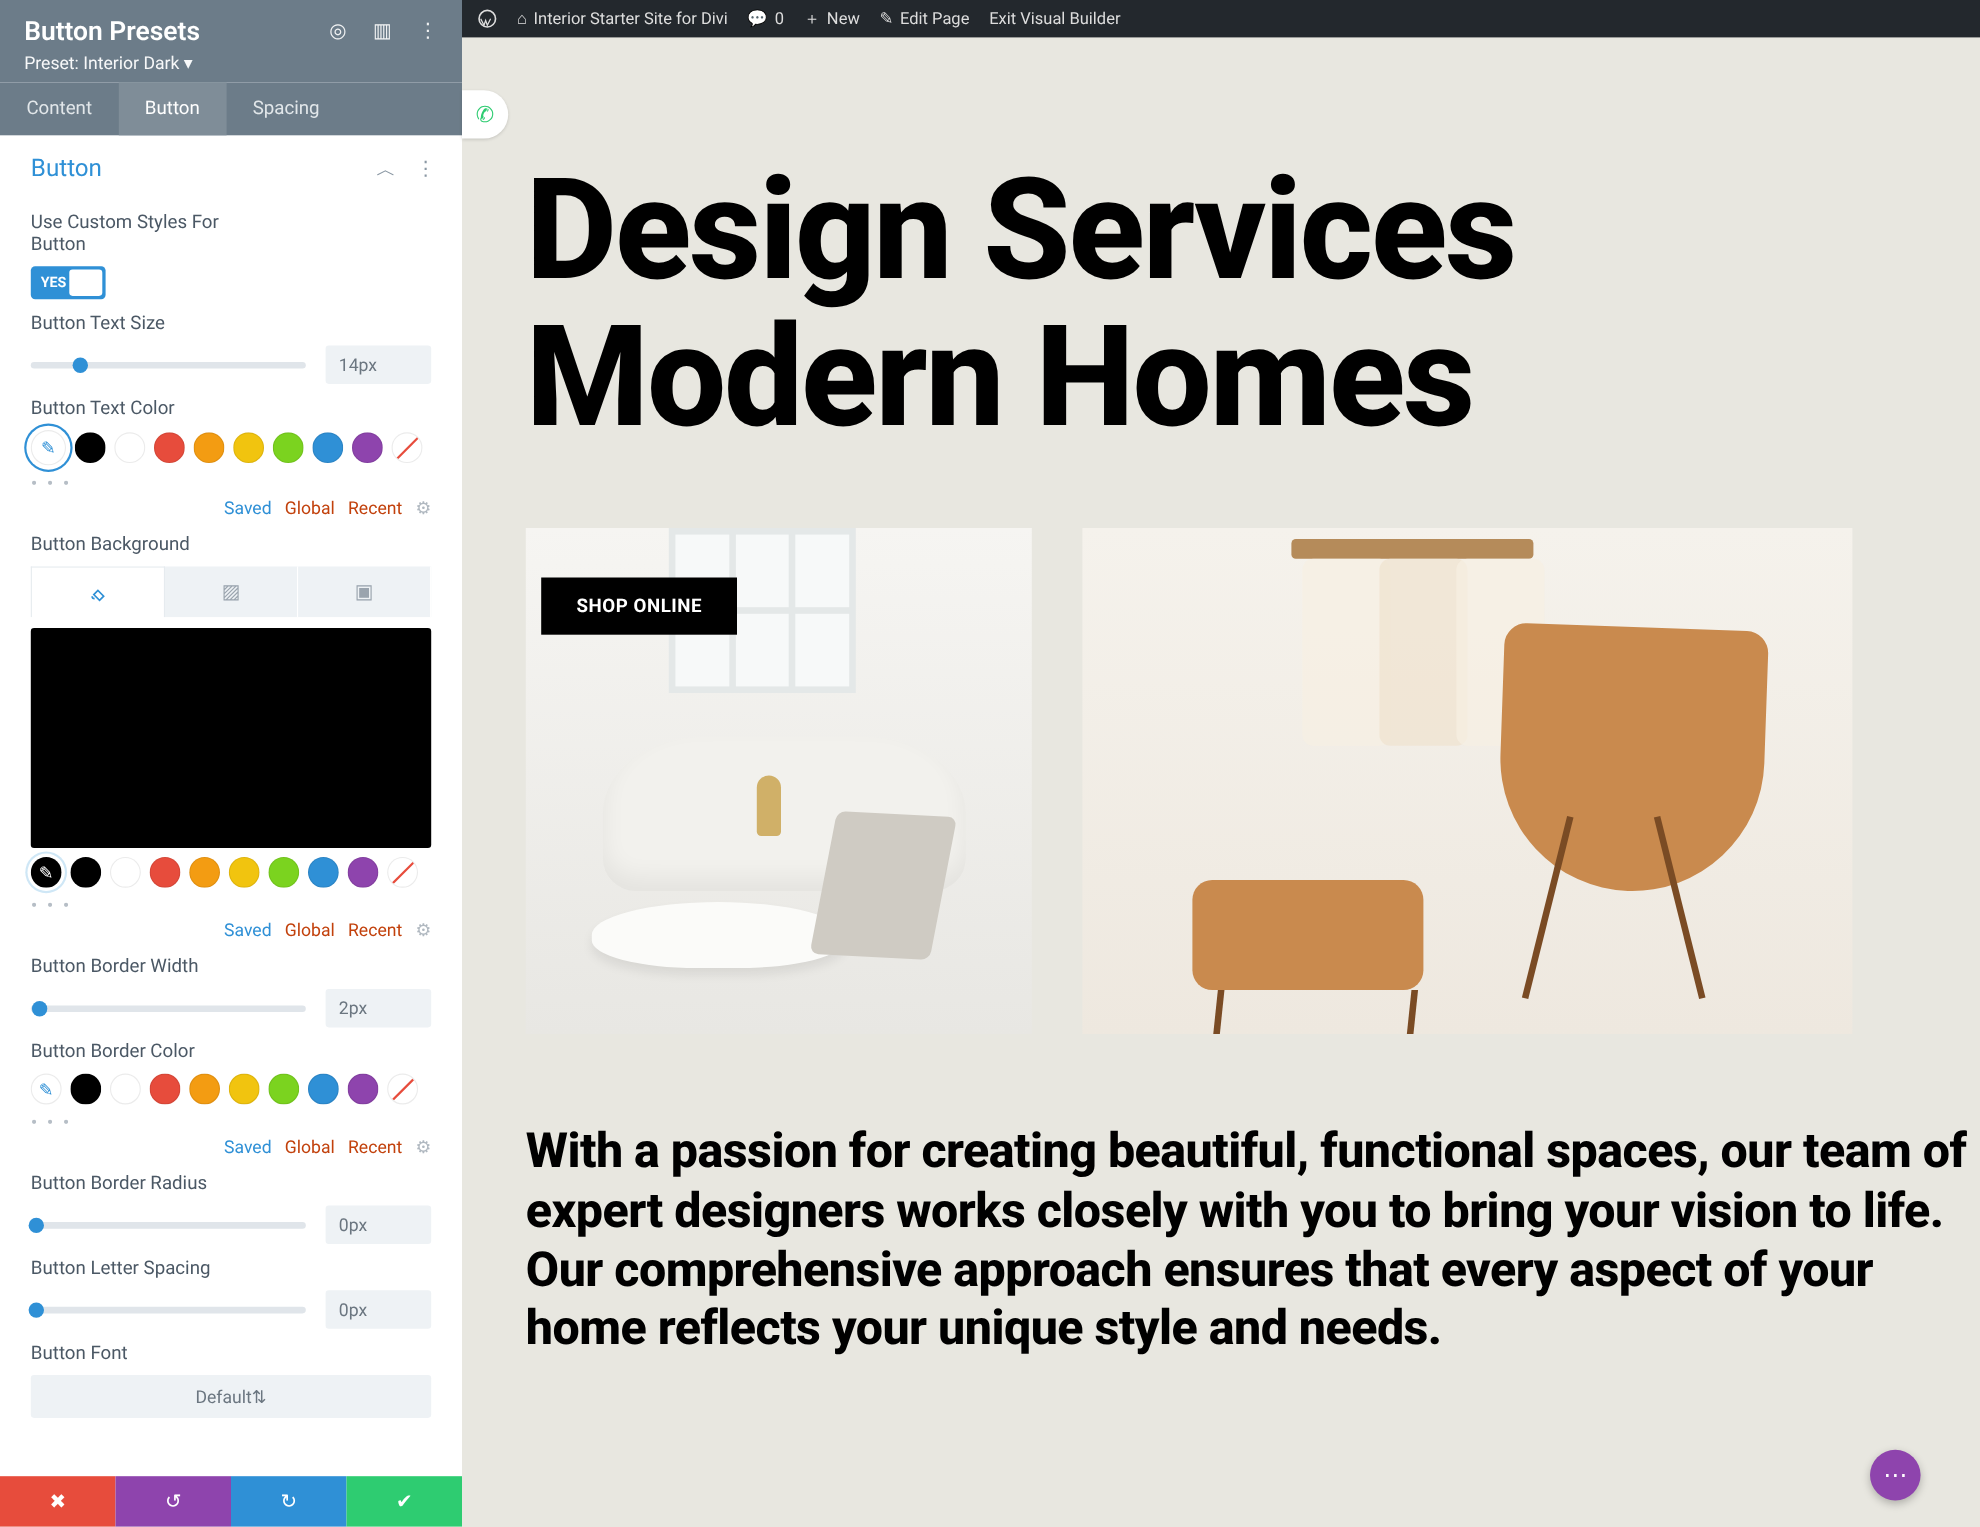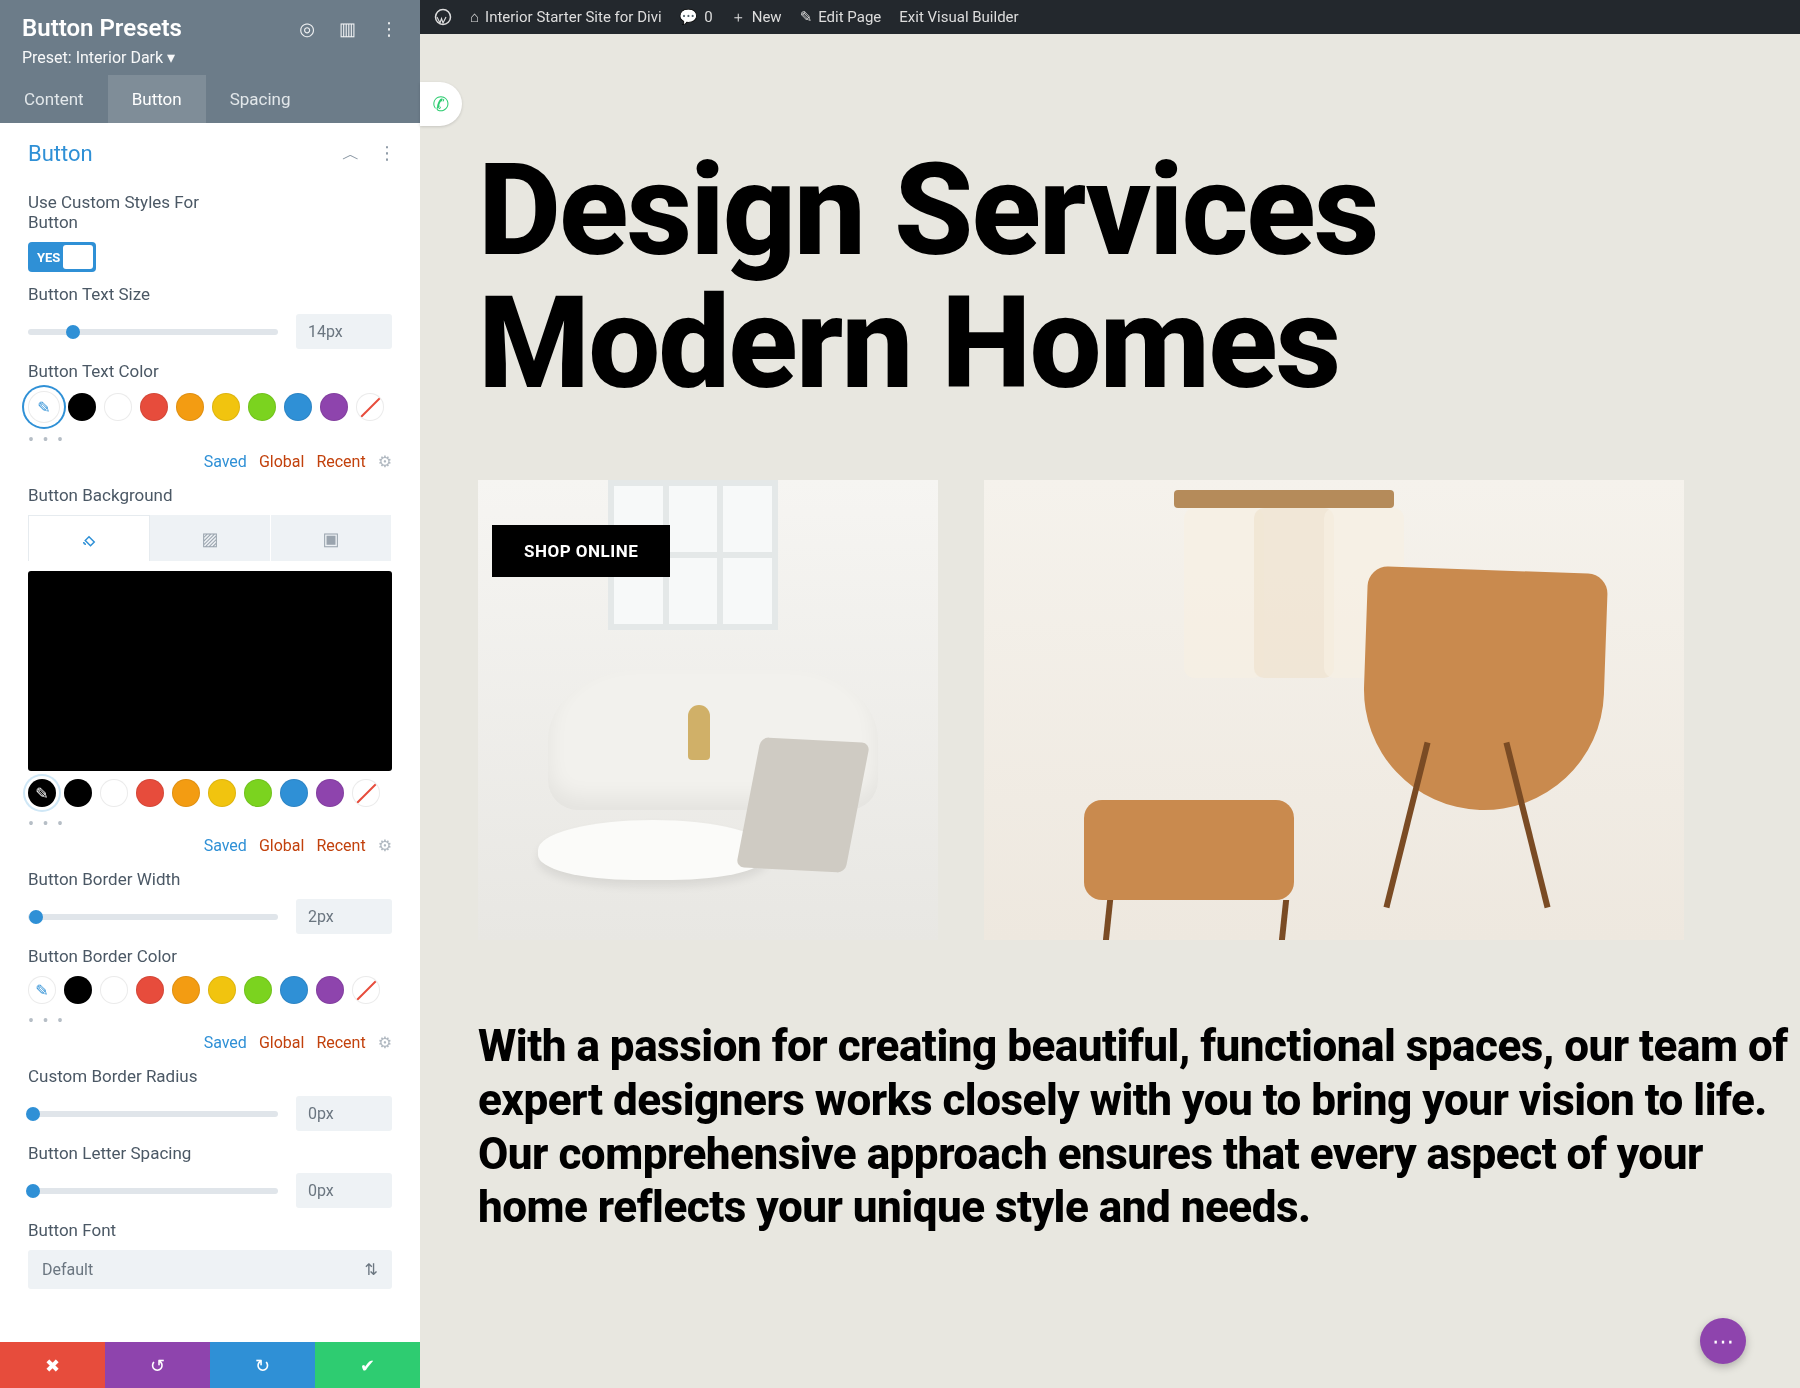--- a/index.html
+++ b/index.html
@@ -49,21 +49,21 @@
 .tab-links { display:flex; gap:12px; justify-content:flex-end; align-items:center; font-size:16px; margin-bottom:14px; }
 .tab-links span { color:#c2410c; cursor:pointer; }
 .tab-links span.on { color:#2f90d6; }
 .tab-links .gear { color:#b0b8c0; font-size:16px; }
 
 .bg-tabs { display:flex; margin-top:10px; }
 .bg-tab { flex:1; height:46px; background:#eef2f5; display:flex; align-items:center; justify-content:center; color:#9aa4ae; font-size:18px; cursor:pointer; border-right:1px solid #fff; }
 .bg-tab.active { background:#fff; color:#2f90d6; border:1px solid #e6ebef; border-bottom:none; }
 .bg-preview { height:200px; background:#000; border-radius:3px; margin-top:10px; }
 
-.select { background:#eef2f5; color:#6b7680; font-size:16px; padding:10px 14px; border-radius:3px; display:flex; justify-content:space-between; align-items:center; margin-top:6px; }
+.select { background:#eef2f5; color:#6b7680; font-size:16px; padding:10px 14px; border-radius:3px; display:flex; justify-content:center; align-items:center; margin-top:6px; }
 
 
 .footer { position:absolute; bottom:0; left:0; width:420px; height:46px; display:flex; }
 .footer div { flex:1; display:flex; align-items:center; justify-content:center; color:#fff; font-size:18px; cursor:pointer; }
 .fb-cancel { background:#e74c3c; }
 .fb-undo   { background:#8e44ad; }
 .fb-redo   { background:#2f90d6; }
 .fb-save   { background:#2ecc71; }
 
 
@@ -233,21 +233,21 @@
       <div class="swatch none"></div>
     </div>
     <div class="dots-mini">• • •</div>
     <div class="tab-links">
       <span class="on">Saved</span>
       <span>Global</span>
       <span>Recent</span>
       <span class="gear">⚙</span>
     </div>
 
-    <div class="field-label">Custom Border Radius</div>
+    <div class="field-label">Button Border Radius</div>
     <div class="slider-row">
       <div class="slider">
           <div class="dot" style="left:2%"></div>
         </div>
       <div class="valbox">0px</div>
     </div>
 
     <div class="field-label">Button Letter Spacing</div>
     <div class="slider-row">
       <div class="slider">

